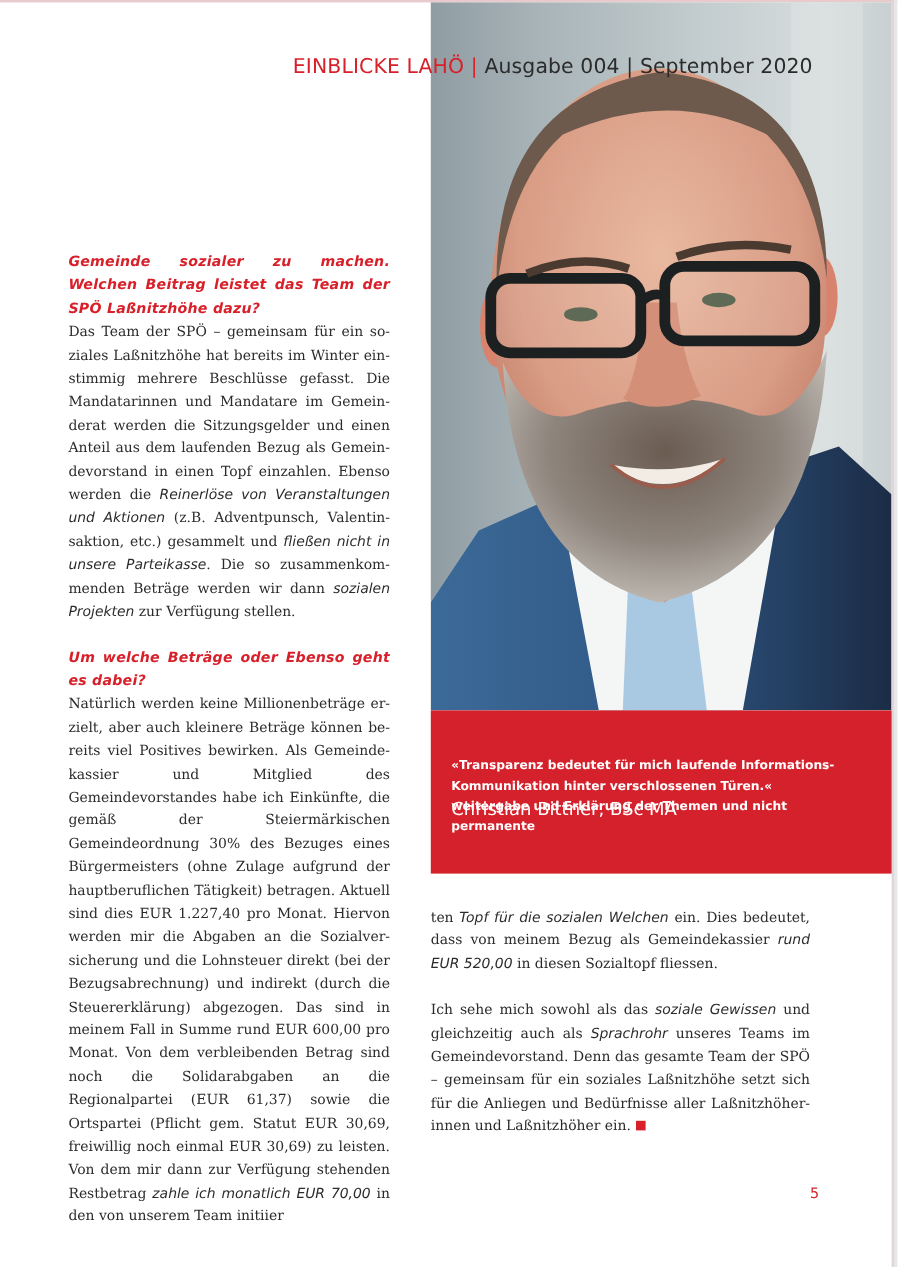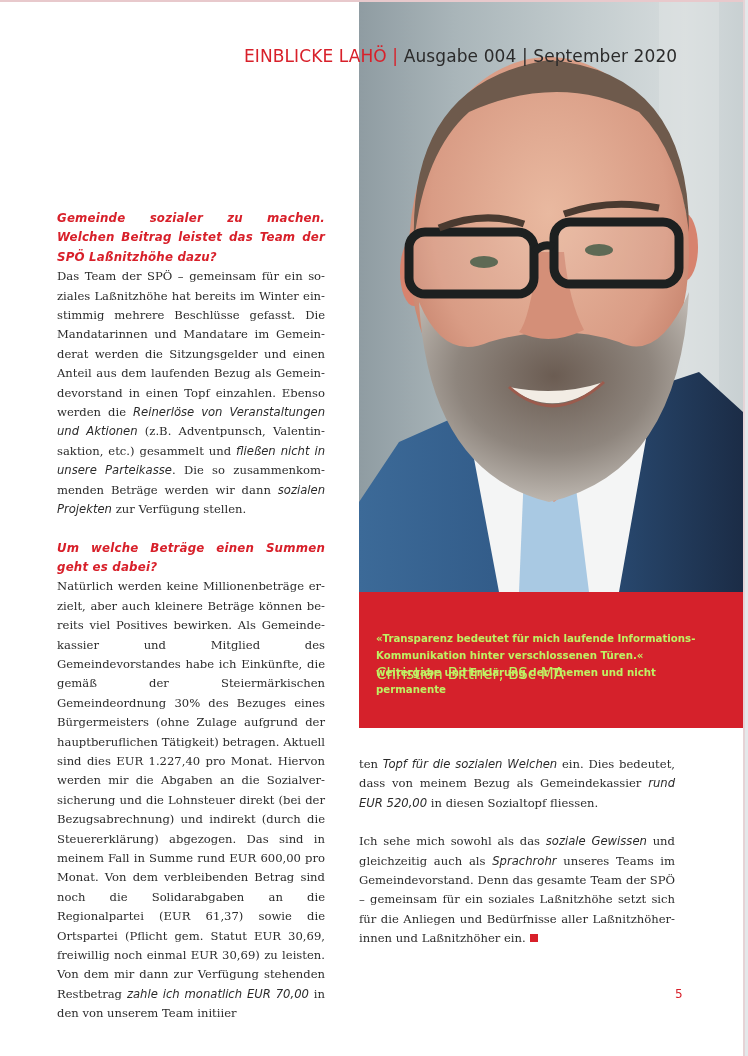--- a/index.html
+++ b/index.html
@@ -26,21 +26,21 @@
     font-family: "DejaVu Sans", sans-serif; font-size: 17px; letter-spacing: 0.1px;
     white-space: nowrap; z-index: 5;
   }
   .header .brand { color: #d8202a; }
   .header .sep-red { color: #d8202a; }
   .header .rest { color: #2b2b2b; }
 
   
   .quote-box {
     position: absolute; left: 359px; top: 592px; width: 384px; height: 136px;
-    background: #d5212b; color: #bef264;
+    background: #d5212b; color: #ffffff;
     font-family: "DejaVu Sans", sans-serif;
   }
   .quote-text {
     position: absolute; left: 17px; top: 38px; width: 350px;
     font-size: 10.2px; font-weight: bold; line-height: 17px;
   }
   .quote-author {
     position: absolute; left: 17px; top: 75px;
     font-size: 15px; line-height: 14px;
   }
@@ -142,21 +142,21 @@
   </div>
   <div class="quote-author">Christian Bittner, BSc MA</div>
 </div>
 
 <div class="col col-left">
   <p class="q">Gemeinde sozialer zu machen. Welchen Beitrag leistet das Team der SPÖ Laßnitz­höhe dazu?</p>
   <p>
     <span>Das Team der SPÖ – gemeinsam für ein so­ziales Laßnitzhöhe hat bereits im Winter ein­stimmig mehrere Beschlüsse gefasst. Die Mandatarinnen und Mandatare im Gemein­derat werden die Sitzungsgelder und einen Anteil aus dem laufenden Bezug als Gemein­devorstand in einen Topf einzahlen. Ebenso werden die </span><span class="bi">Reinerlöse von Veranstaltungen und Aktionen</span><span> (z.B. Adventpunsch, Valentin­saktion, etc.) gesammelt und </span><span class="bi">fließen nicht in unsere Parteikasse</span><span>. Die so zusammenkom­menden Beträge werden wir dann </span><span class="bi">sozialen Projekten</span><span> zur Verfügung stellen.</span>
   </p>
   <div class="gap"></div>
-  <p class="q">Um welche Beträge einen Summen geht es dabei?</p>
+  <p class="q">Um welche Beträge oder Ebenso geht es dabei?</p>
   <p>
     <span>Natürlich werden keine Millionenbeträge er­zielt, aber auch kleinere Beträge können be­reits viel Positives bewirken. Als Gemeinde­kassier und Mitglied des Gemeindevorstandes habe ich Einkünfte, die gemäß der Steiermär­kischen Gemeindeordnung 30% des Bezuges eines Bürgermeisters (ohne Zulage aufgrund der hauptberuflichen Tätigkeit) betragen. Ak­tuell sind dies EUR 1.227,40 pro Monat. Hier­von werden mir die Abgaben an die Sozialver­sicherung und die Lohnsteuer direkt (bei der Bezugsabrechnung) und indirekt (durch die Steuererklärung) abgezogen. Das sind in mei­nem Fall in Summe rund EUR 600,00 pro Mo­nat. Von dem verbleibenden Betrag sind noch die Solidarabgaben an die Regionalpartei (EUR 61,37) sowie die Ortspartei (Pflicht gem. Statut EUR 30,69, freiwillig noch einmal EUR 30,69) zu leisten. Von dem mir dann zur Verfügung stehenden Restbetrag </span><span class="bi">zahle ich monatlich EUR 70,00</span><span> in den von unserem Team initiier­</span>
   </p>
 </div>
 
 <div class="col col-right">
   <p>
     <span>ten </span><span class="bi">Topf für die sozialen Welchen</span><span> ein. Dies bedeutet, dass von meinem Bezug als Gemeindekassier </span><span class="bi">rund EUR 520,00</span><span> in diesen Sozialtopf fliessen.</span>
   </p>
   <div class="gap"></div>

